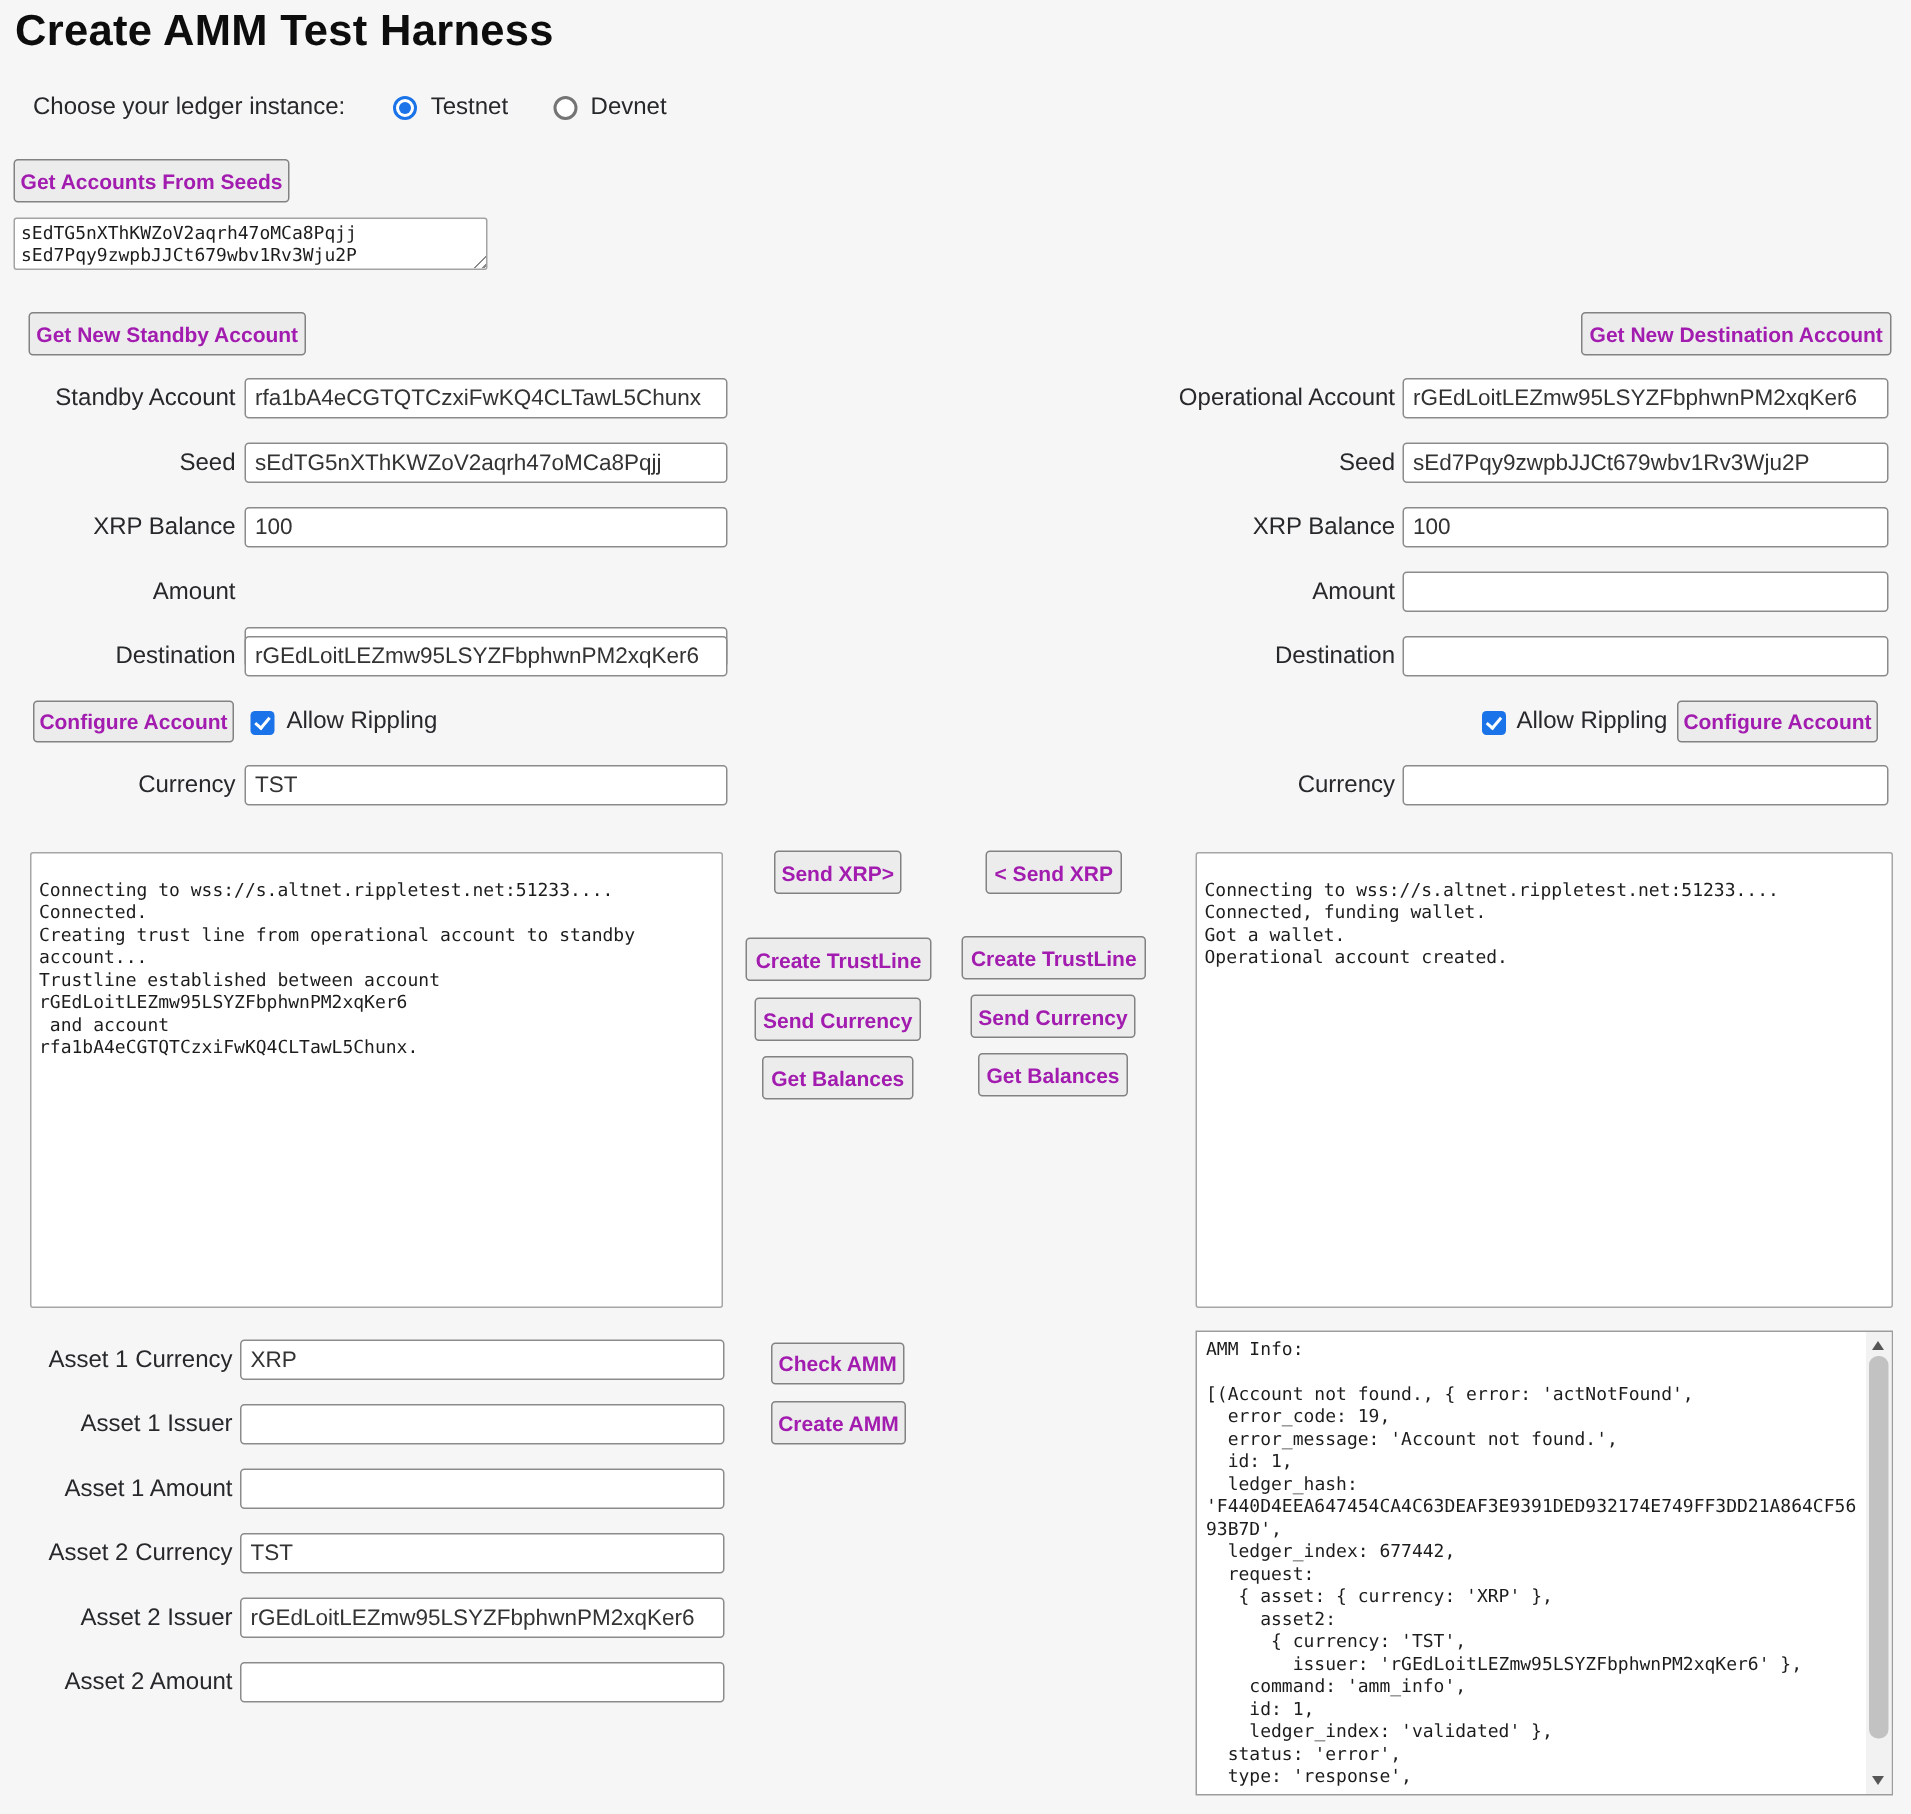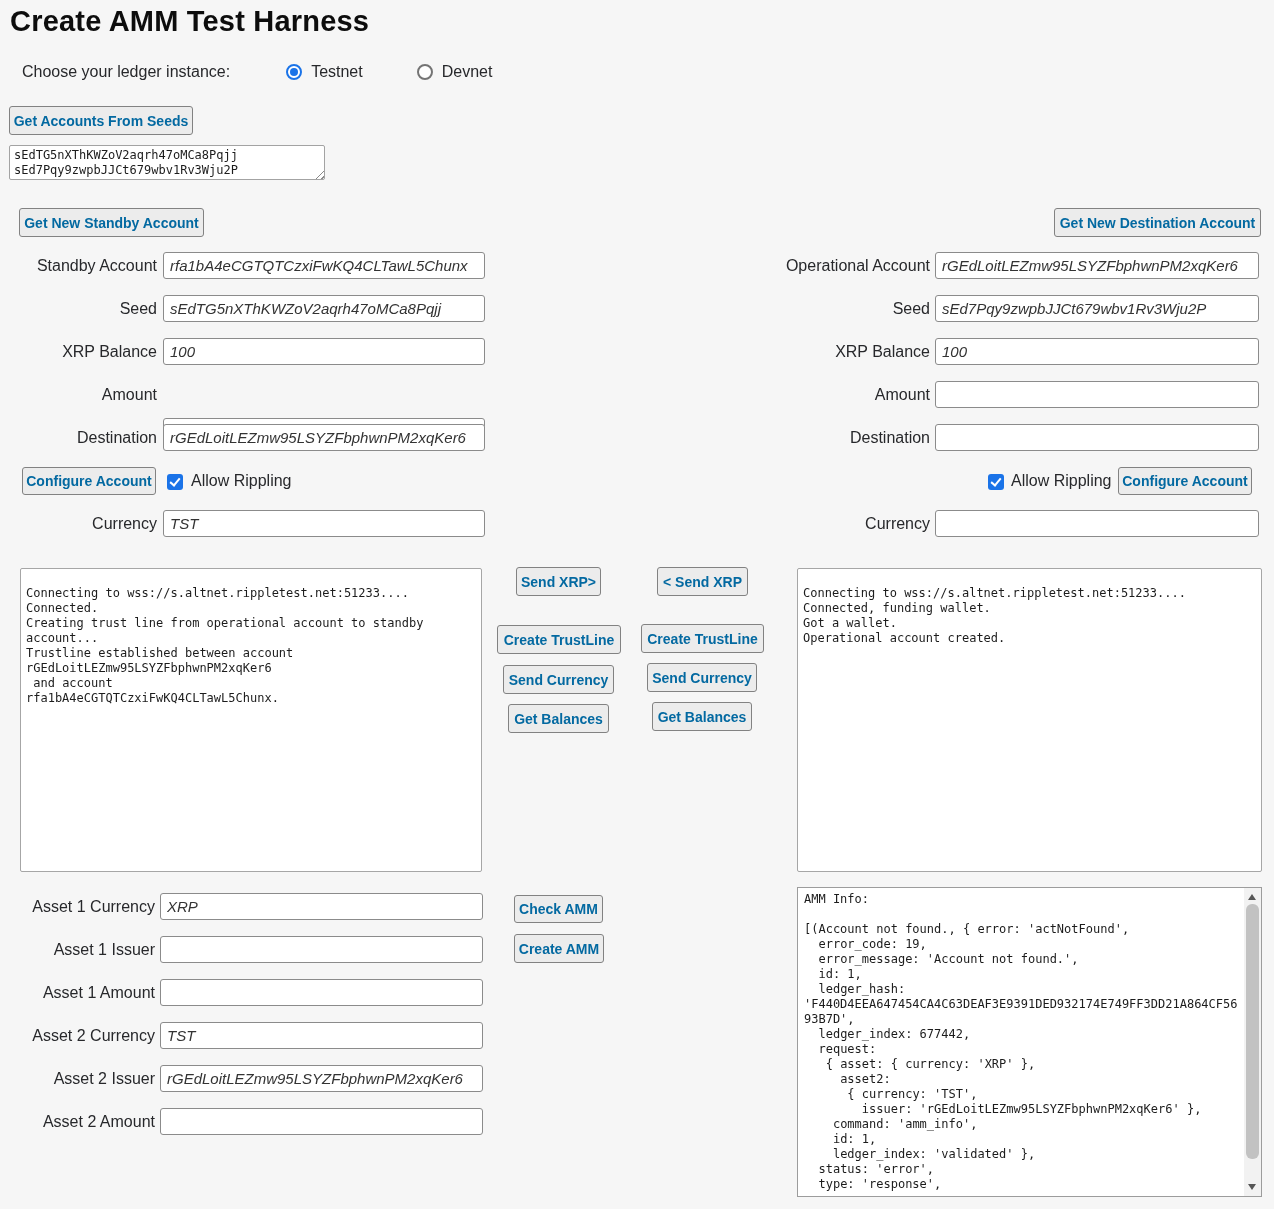--- a/index.html
+++ b/index.html
@@ -13,35 +13,35 @@
   }
   .title {
     position:absolute; left:10px; top:5px;
     font-size:29px; font-weight:700; color:#0d0d0d; letter-spacing:.2px;
   }
   .ledger-row {
     position:absolute; left:10px; top:61px; height:22px;
     display:flex; align-items:center; font-size:16px; color:#27282b;
   }
   .ledger-row .lead { margin-right:32px;margin-left:12px; }
-  .radio-opt { display:flex; align-items:center; margin-right:30px;margin-left:24px; }
+  .radio-opt { display:flex; align-items:center; margin-right:30px; }
   .radio {
     display:inline-block; width:16px; height:16px; border-radius:50%;
     background:#fff; position:relative; margin-right:9px;
   }
   .radio.on { border:2px solid #1a73e8; }
   .radio.on::after {
     content:""; position:absolute; left:2px; top:2px; width:8px; height:8px;
     border-radius:50%; background:#1a73e8;
   }
   .radio.off { border:2px solid #747474; }
   .btn {
     position:absolute; background:#ececec; border:1px solid #828282;
     border-radius:3px; font-family:"Liberation Sans",sans-serif;
-    font-size:14px; font-weight:700; color:#0369a1;
+    font-size:14px; font-weight:700; color:#a21caf;
     display:flex; align-items:center; justify-content:center; cursor:default;
     padding:0;
   }
   .mono, textarea.mono {
     font-family:"DejaVu Sans Mono", monospace;
     font-size:12px; line-height:15px; color:#1c1c1c;
   }
   textarea.seeds {
     position:absolute; left:9px; top:145px; width:316px; height:35px;
     background:#fff; border:1px solid #a3a3a3; border-radius:2px;
@@ -57,21 +57,21 @@
     font-size:16px; color:#27282b; height:27px; line-height:27px;
     white-space:nowrap;
   }
   .flabel-r { position:absolute; left:690px; width:240px; text-align:right;
     font-size:16px; color:#27282b; height:27px; line-height:27px; white-space:nowrap; }
   .alabel { position:absolute; left:0; width:155px; text-align:right;
     font-size:16px; color:#27282b; height:27px; line-height:27px; white-space:nowrap; }
   input.inp {
     position:absolute; height:27px; background:#fff;
     border:1px solid #8b8b8b; border-radius:3px; padding:0 6px;
-    font-family:"Liberation Sans",sans-serif; font-size:15px; color:#333;font-style:italic;
+    font-family:"Liberation Sans",sans-serif; font-size:15px; color:#333;
   }
   .inp-l { left:163px; width:322px; }
   .inp-r { left:935px; width:324px; }
   .inp-a { left:160px; width:323px; }
   .cb {
     position:absolute; width:16px; height:16px; background:#1a73e8;
     border-radius:3px;
   }
   .cb::after {
     content:""; position:absolute; left:5px; top:2px; width:4px; height:8px;

